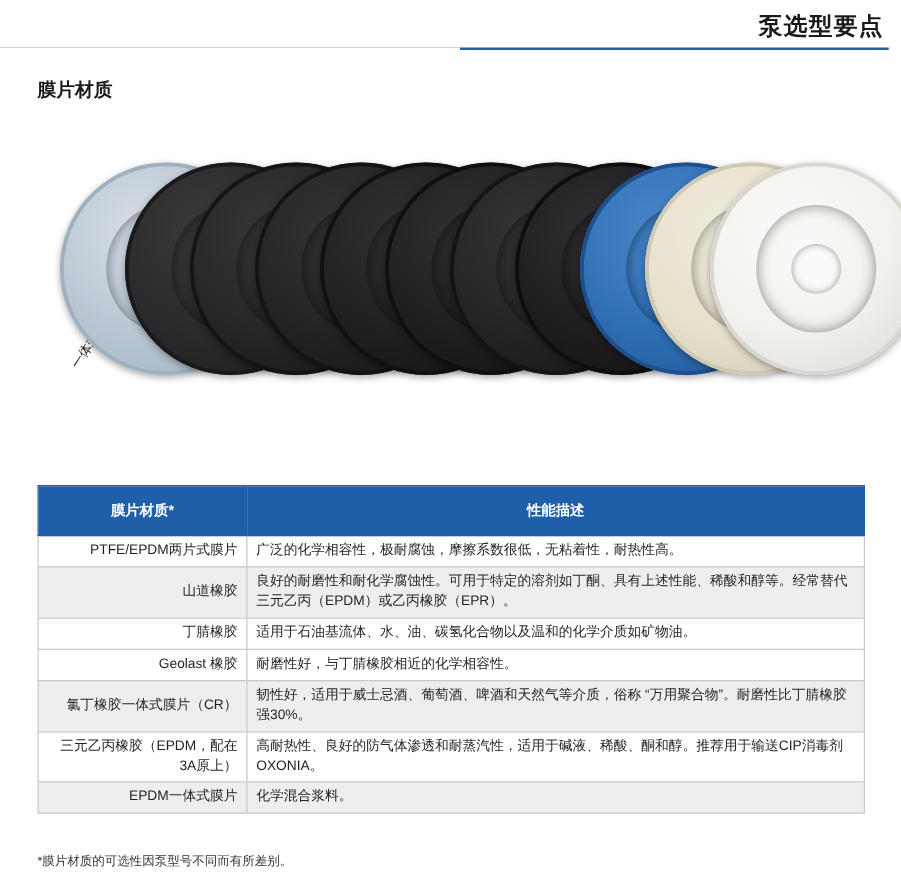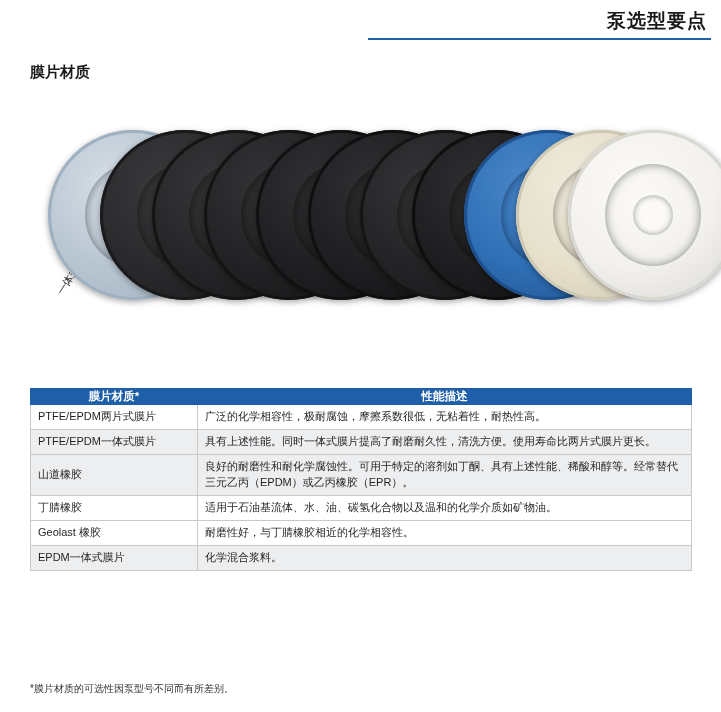--- a/index.html
+++ b/index.html
@@ -111,32 +111,32 @@
   table.spec {
     border-collapse: collapse;
     width: 100%;
     font-size: 11px;
   }
   table.spec th {
     background: #1f5fa9;
     color: #ffffff;
     font-weight: bold;
     font-size: 11.5px;
-    padding: 0 6px;
+    padding: 12px 6px;
     text-align: center;
     border: 1px solid #1f5fa9;
   }
   table.spec th.col1 { width: 152px; }
   table.spec td {
     border: 1px solid #c9c9c9;
     padding: 4px 7px;
     vertical-align: middle;
     line-height: 1.45;
   }
-  table.spec td.name { width: 152px; }
+  table.spec td.name { width: 152px; text-align: right; }
   table.spec tr.alt td { background: #eceef0; }
   table.spec tr td { background: #ffffff; }
   table.spec tr.alt td { background: #eceef0; }
 
   .footnote {
     position: absolute;
     left: 30px;
     top: 682px;
     font-size: 10px;
     color: #333;
@@ -231,34 +231,38 @@
         <th class="col1">膜片材质*</th>
         <th>性能描述</th>
       </tr>
     </thead>
     <tbody id="tbody">
         <tr>
           <td class="name">PTFE/EPDM两片式膜片</td>
           <td>广泛的化学相容性，极耐腐蚀，摩擦系数很低，无粘着性，耐热性高。</td>
         </tr>
         <tr class="alt">
-          <td class="name">PTFE/EPDM一体式膜片</td>
-          <td>具有上述性能。同时一体式膜片提高了耐磨耐久性，清洗方便。使用寿命比两片式膜片更长。</td>
-        </tr>
-        <tr class="alt">
           <td class="name">山道橡胶</td>
           <td>良好的耐磨性和耐化学腐蚀性。可用于特定的溶剂如丁酮、具有上述性能、稀酸和醇等。经常替代三元乙丙（EPDM）或乙丙橡胶（EPR）。</td>
         </tr>
         <tr>
           <td class="name">丁腈橡胶</td>
           <td>适用于石油基流体、水、油、碳氢化合物以及温和的化学介质如矿物油。</td>
         </tr>
         <tr>
           <td class="name">Geolast 橡胶</td>
           <td>耐磨性好，与丁腈橡胶相近的化学相容性。</td>
+        </tr>
+        <tr class="alt">
+          <td class="name">氯丁橡胶一体式膜片（CR）</td>
+          <td>韧性好，适用于威士忌酒、葡萄酒、啤酒和天然气等介质，俗称 “万用聚合物”。耐磨性比丁腈橡胶强30%。</td>
+        </tr>
+        <tr>
+          <td class="name">三元乙丙橡胶（EPDM，配在3A原上）</td>
+          <td>高耐热性、良好的防气体渗透和耐蒸汽性，适用于碱液、稀酸、酮和醇。推荐用于输送CIP消毒剂OXONIA。</td>
         </tr>
         <tr class="alt">
           <td class="name">EPDM一体式膜片</td>
           <td>化学混合浆料。</td>
         </tr>
       </tbody>
   </table>
 </div>
 
 <div class="footnote">*膜片材质的可选性因泵型号不同而有所差别。</div>

